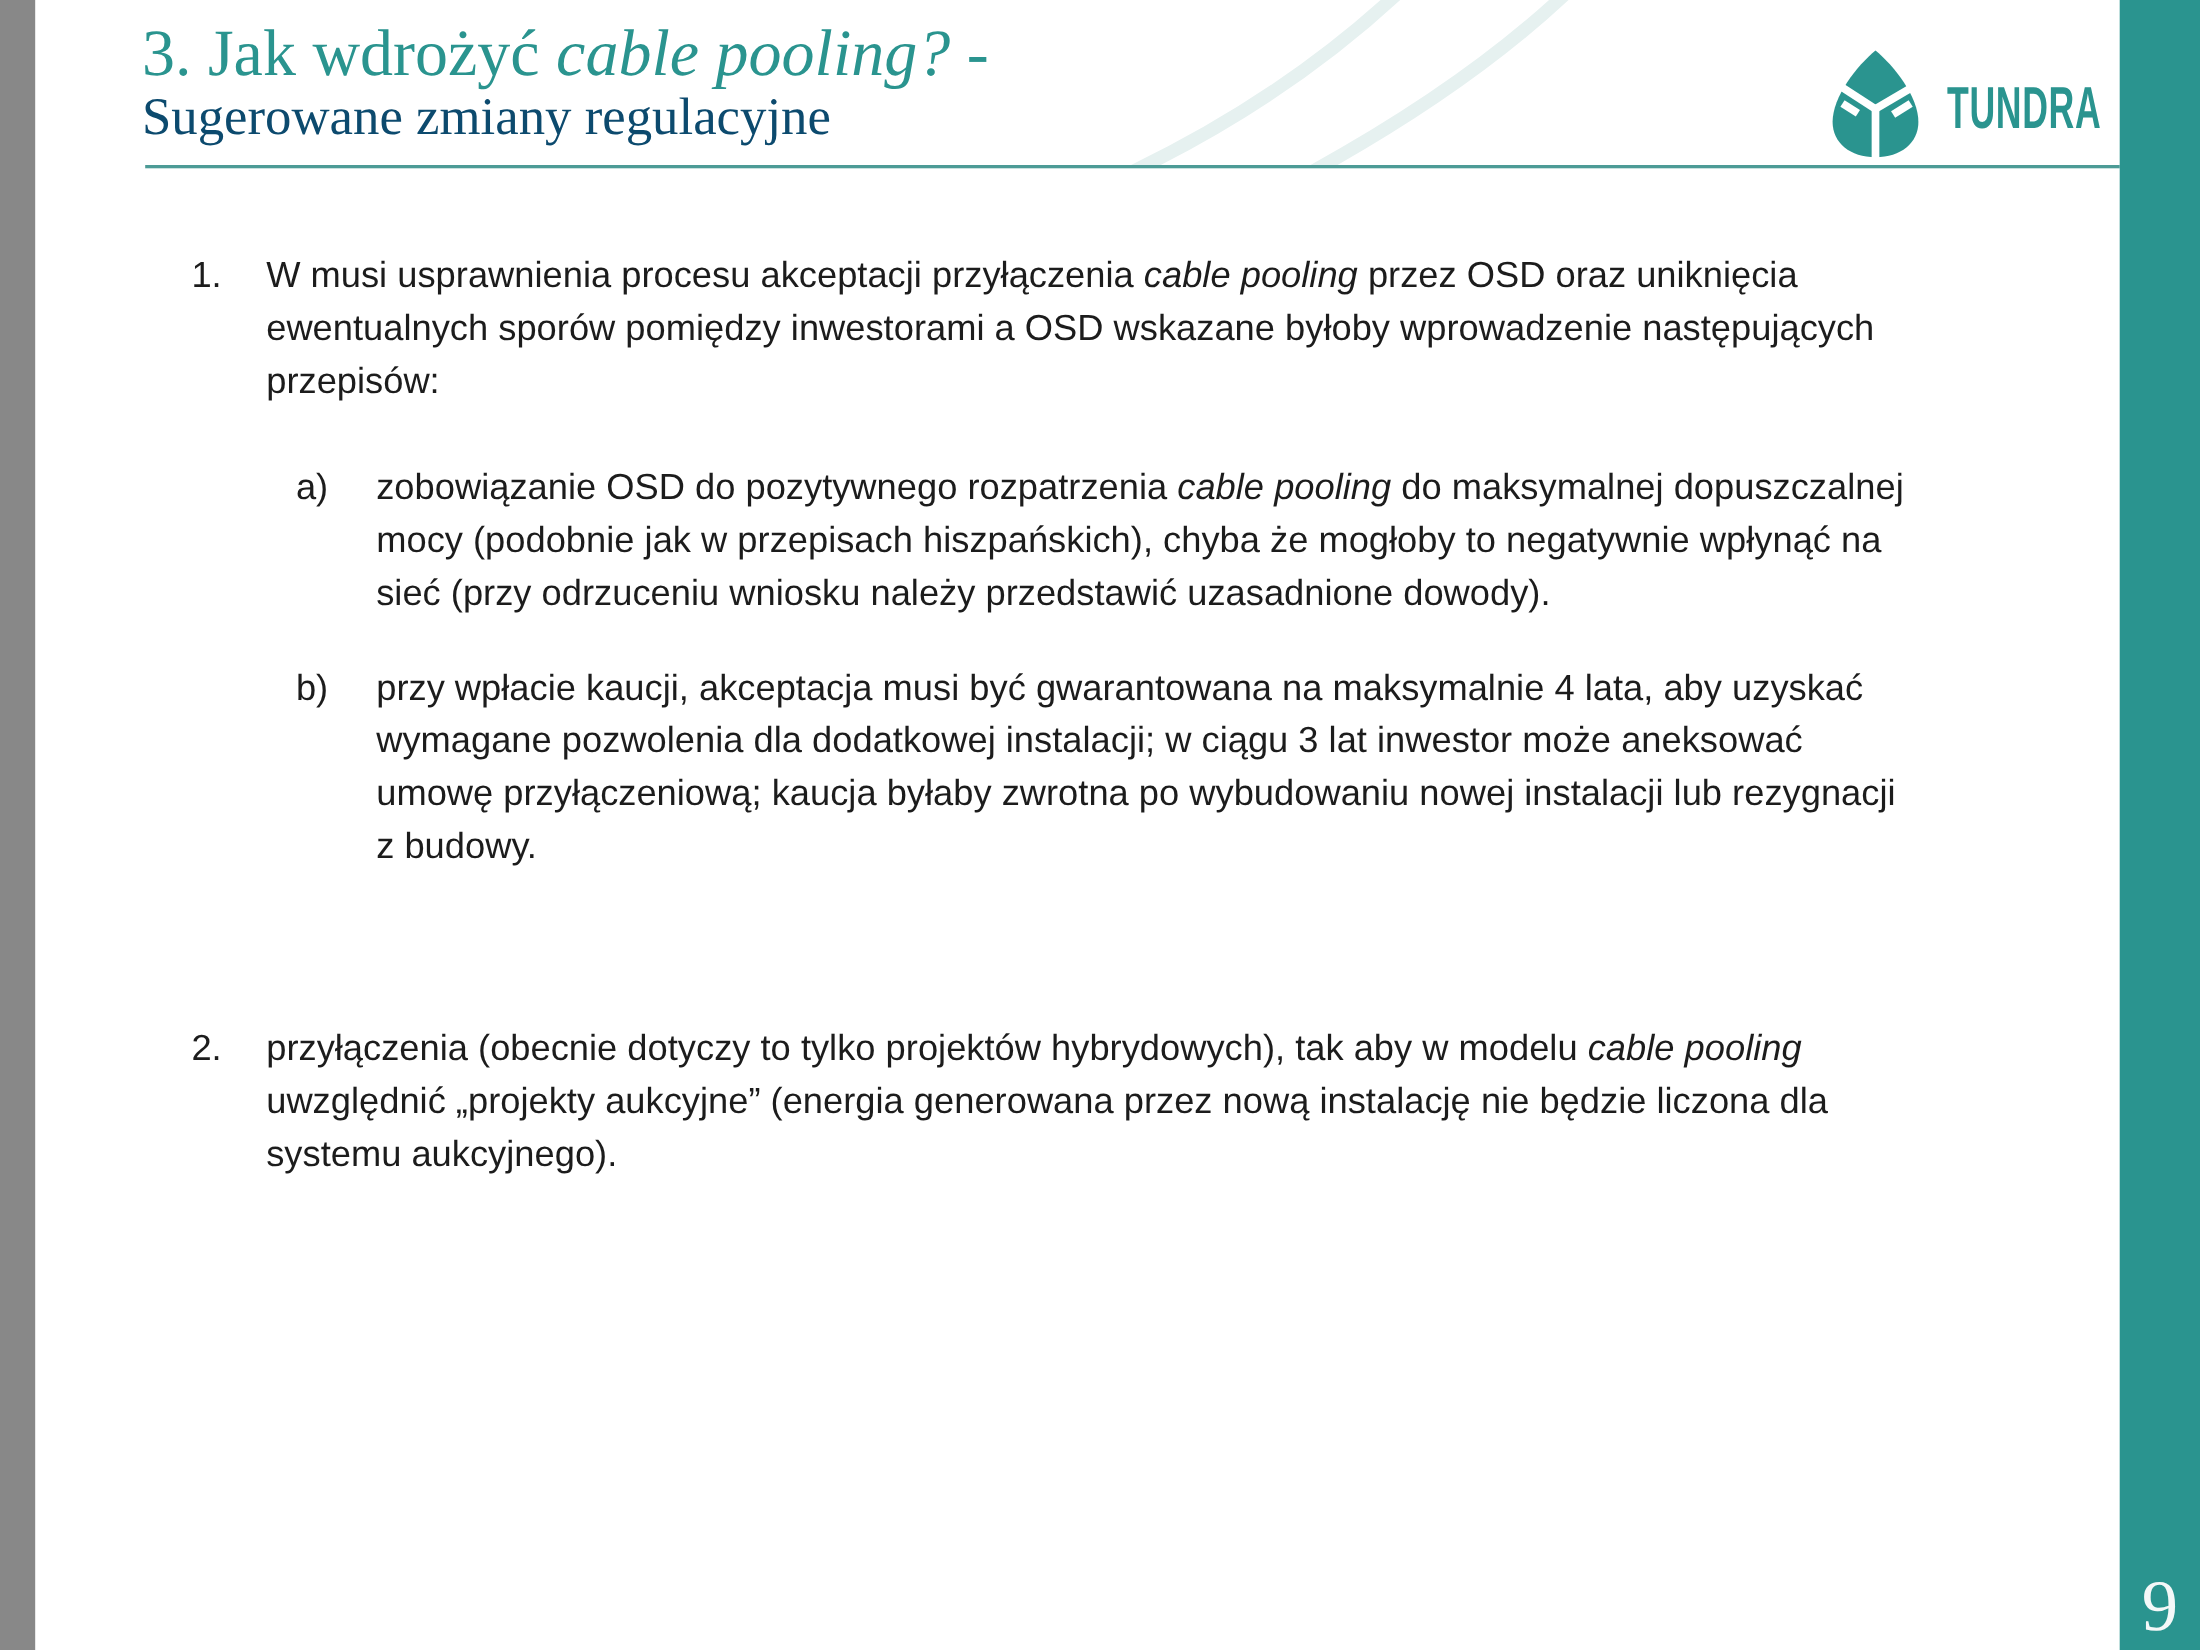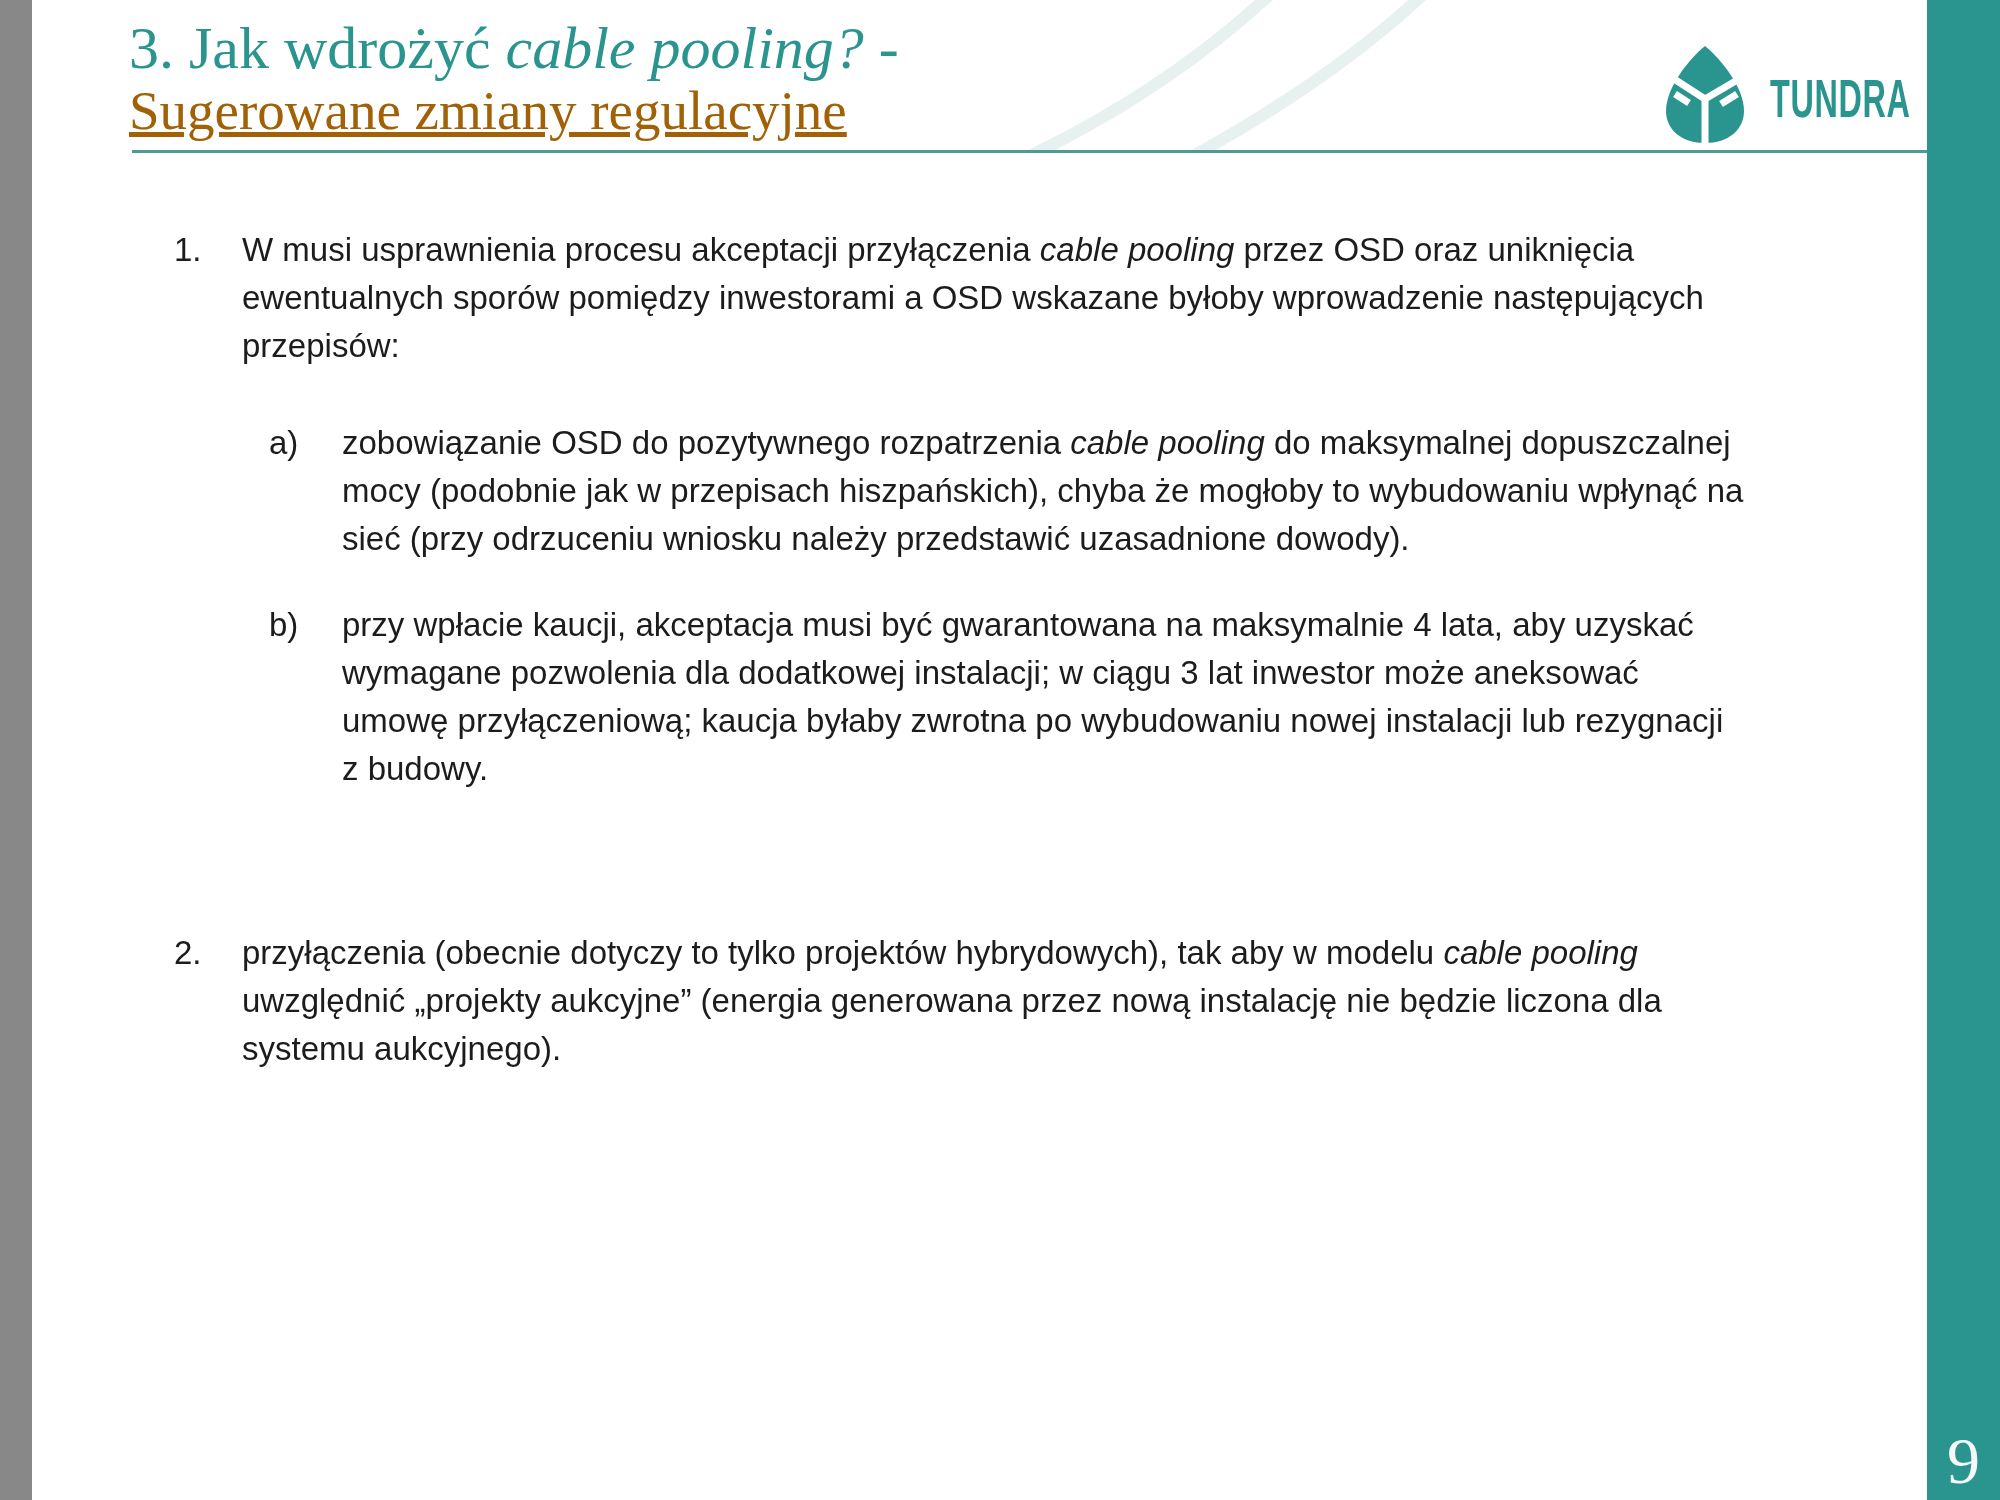--- a/index.html
+++ b/index.html
@@ -17,21 +17,21 @@
   
   .title-line1{
     position:absolute;left:97px;top:18px;
     font-family:"Liberation Serif","DejaVu Serif",serif;
     font-size:60px;line-height:1;color:#2a948f;white-space:nowrap;
   }
   .title-line1 em{font-style:italic;}
   .title-line2{
     position:absolute;left:97px;top:83px;
     font-family:"Liberation Serif","DejaVu Serif",serif;
-    font-size:55px;line-height:1;color:#a16207;white-space:nowrap;text-decoration:underline;
+    font-size:48px;line-height:1;color:#0c4a6e;white-space:nowrap;
   }
   .header-rule{
     position:absolute;left:100px;top:150px;width:1795px;height:3px;
     background:#4c9b96;
   }
   
   .logo{position:absolute;left:1628px;top:45px;width:250px;height:100px;}
   .leaf{position:absolute;left:0;top:0;}
   .wordmark{
     position:absolute;left:110px;top:26px;
@@ -98,21 +98,21 @@
         <div class="item-body">
           <div class="line"><span>W musi usprawnienia procesu akceptacji przyłączenia </span><em>cable pooling</em><span> przez OSD oraz uniknięcia</span></div>
           <div class="line"><span>ewentualnych sporów pomiędzy inwestorami a OSD wskazane byłoby wprowadzenie następujących</span></div>
           <div class="line"><span>przepisów:</span></div>
         </div>
       </div>
       <div class="list-item level2">
         <span class="marker">a)</span>
         <div class="item-body">
           <div class="line"><span>zobowiązanie OSD do pozytywnego rozpatrzenia </span><em>cable pooling</em><span> do maksymalnej dopuszczalnej</span></div>
-          <div class="line"><span>mocy (podobnie jak w przepisach hiszpańskich), chyba że mogłoby to wybudowaniu wpłynąć na</span></div>
+          <div class="line"><span>mocy (podobnie jak w przepisach hiszpańskich), chyba że mogłoby to negatywnie wpłynąć na</span></div>
           <div class="line"><span>sieć (przy odrzuceniu wniosku należy przedstawić uzasadnione dowody).</span></div>
         </div>
       </div>
       <div class="list-item level2">
         <span class="marker">b)</span>
         <div class="item-body">
           <div class="line"><span>przy wpłacie kaucji, akceptacja musi być gwarantowana na maksymalnie 4 lata, aby uzyskać</span></div>
           <div class="line"><span>wymagane pozwolenia dla dodatkowej instalacji; w ciągu 3 lat inwestor może aneksować</span></div>
           <div class="line"><span>umowę przyłączeniową; kaucja byłaby zwrotna po wybudowaniu nowej instalacji lub rezygnacji</span></div>
           <div class="line"><span>z budowy.</span></div>

